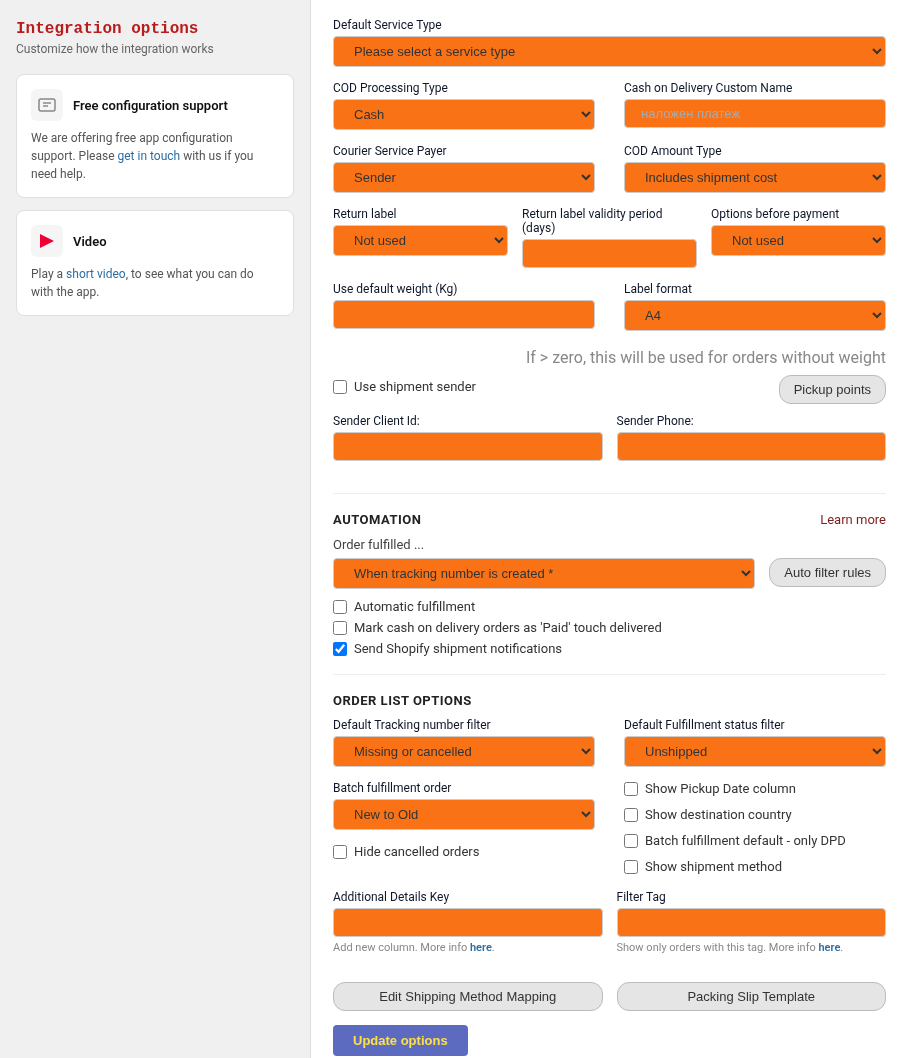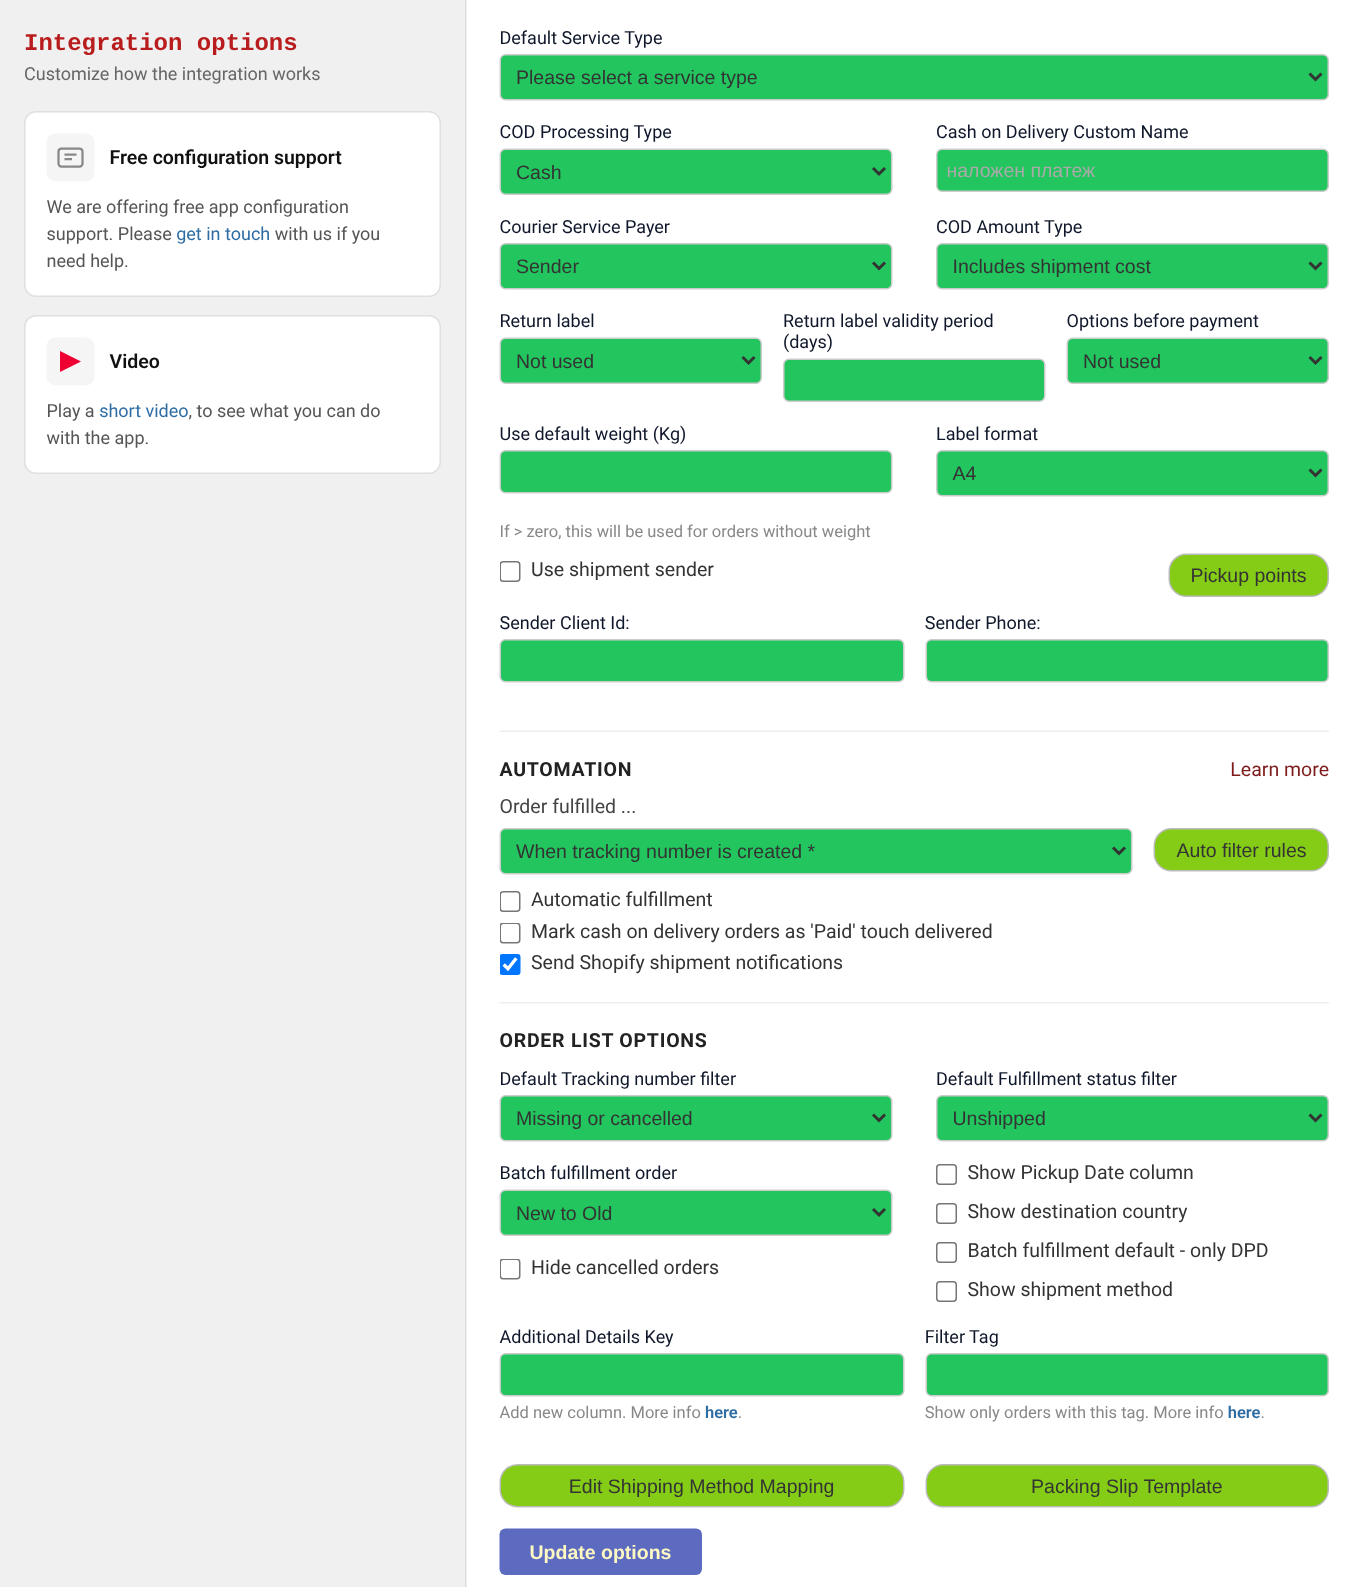--- a/index.html
+++ b/index.html
@@ -93,50 +93,51 @@
       font-size: 12px;
       color: #0f172a;
       margin-bottom: 4px;
       display: block;
     }
     .form-group {
       margin-bottom: 14px;
     }
     select, input[type="text"], input[type="number"] {
       width: 100%;
-      padding: 6px 6px;
+      padding: 6px 16px;
       border: 1px solid #ccc;
       border-radius: 4px;
       font-size: 13px;
       color: #333;
-      background: #22c55e;
+      background: #f97316;
       appearance: auto;
     }
     input::placeholder {
       color: #aaa;
     }
     .row-2 {
       display: flex;
       gap: 29px;
     }
     .row-2 > * {
       flex: 1;
     }
     .row-3 {
       display: flex;
       gap: 14px;
     }
     .row-3 > * {
       flex: 1;
     }
     .hint-text {
-      font-size: 11px;
+      font-size: 16px;
       color: #888;
       margin-top: 3px;
       margin-bottom: 8px;
+      text-align: right;
     }
     .checkbox-row {
       display: flex;
       align-items: center;
       gap: 7px;
       margin-bottom: 6px;
     }
     .checkbox-row input[type="checkbox"] {
       width: 14px;
       height: 14px;
@@ -181,30 +182,30 @@
       gap: 14px;
       align-items: flex-start;
       margin-bottom: 10px;
     }
     .inline-row .select-wrap {
       flex: 1;
     }
     .btn-outline {
       padding: 6px 14px;
       border: 1px solid #bbb;
-      background: #84cc16;
+      background: #e5e5e5;
       border-radius: 12px;
       font-size: 13px;
       cursor: pointer;
       color: #333;
       white-space: nowrap;
     }
     .btn-primary {
       background: #5c6bc0;
-      color: #fef9c3;
+      color: #fde047;
       border: none;
       padding: 8px 20px;
       border-radius: 4px;
       font-size: 13px;
       cursor: pointer;
       font-weight: 600;
     }
 
     
     .checkboxes-col {

